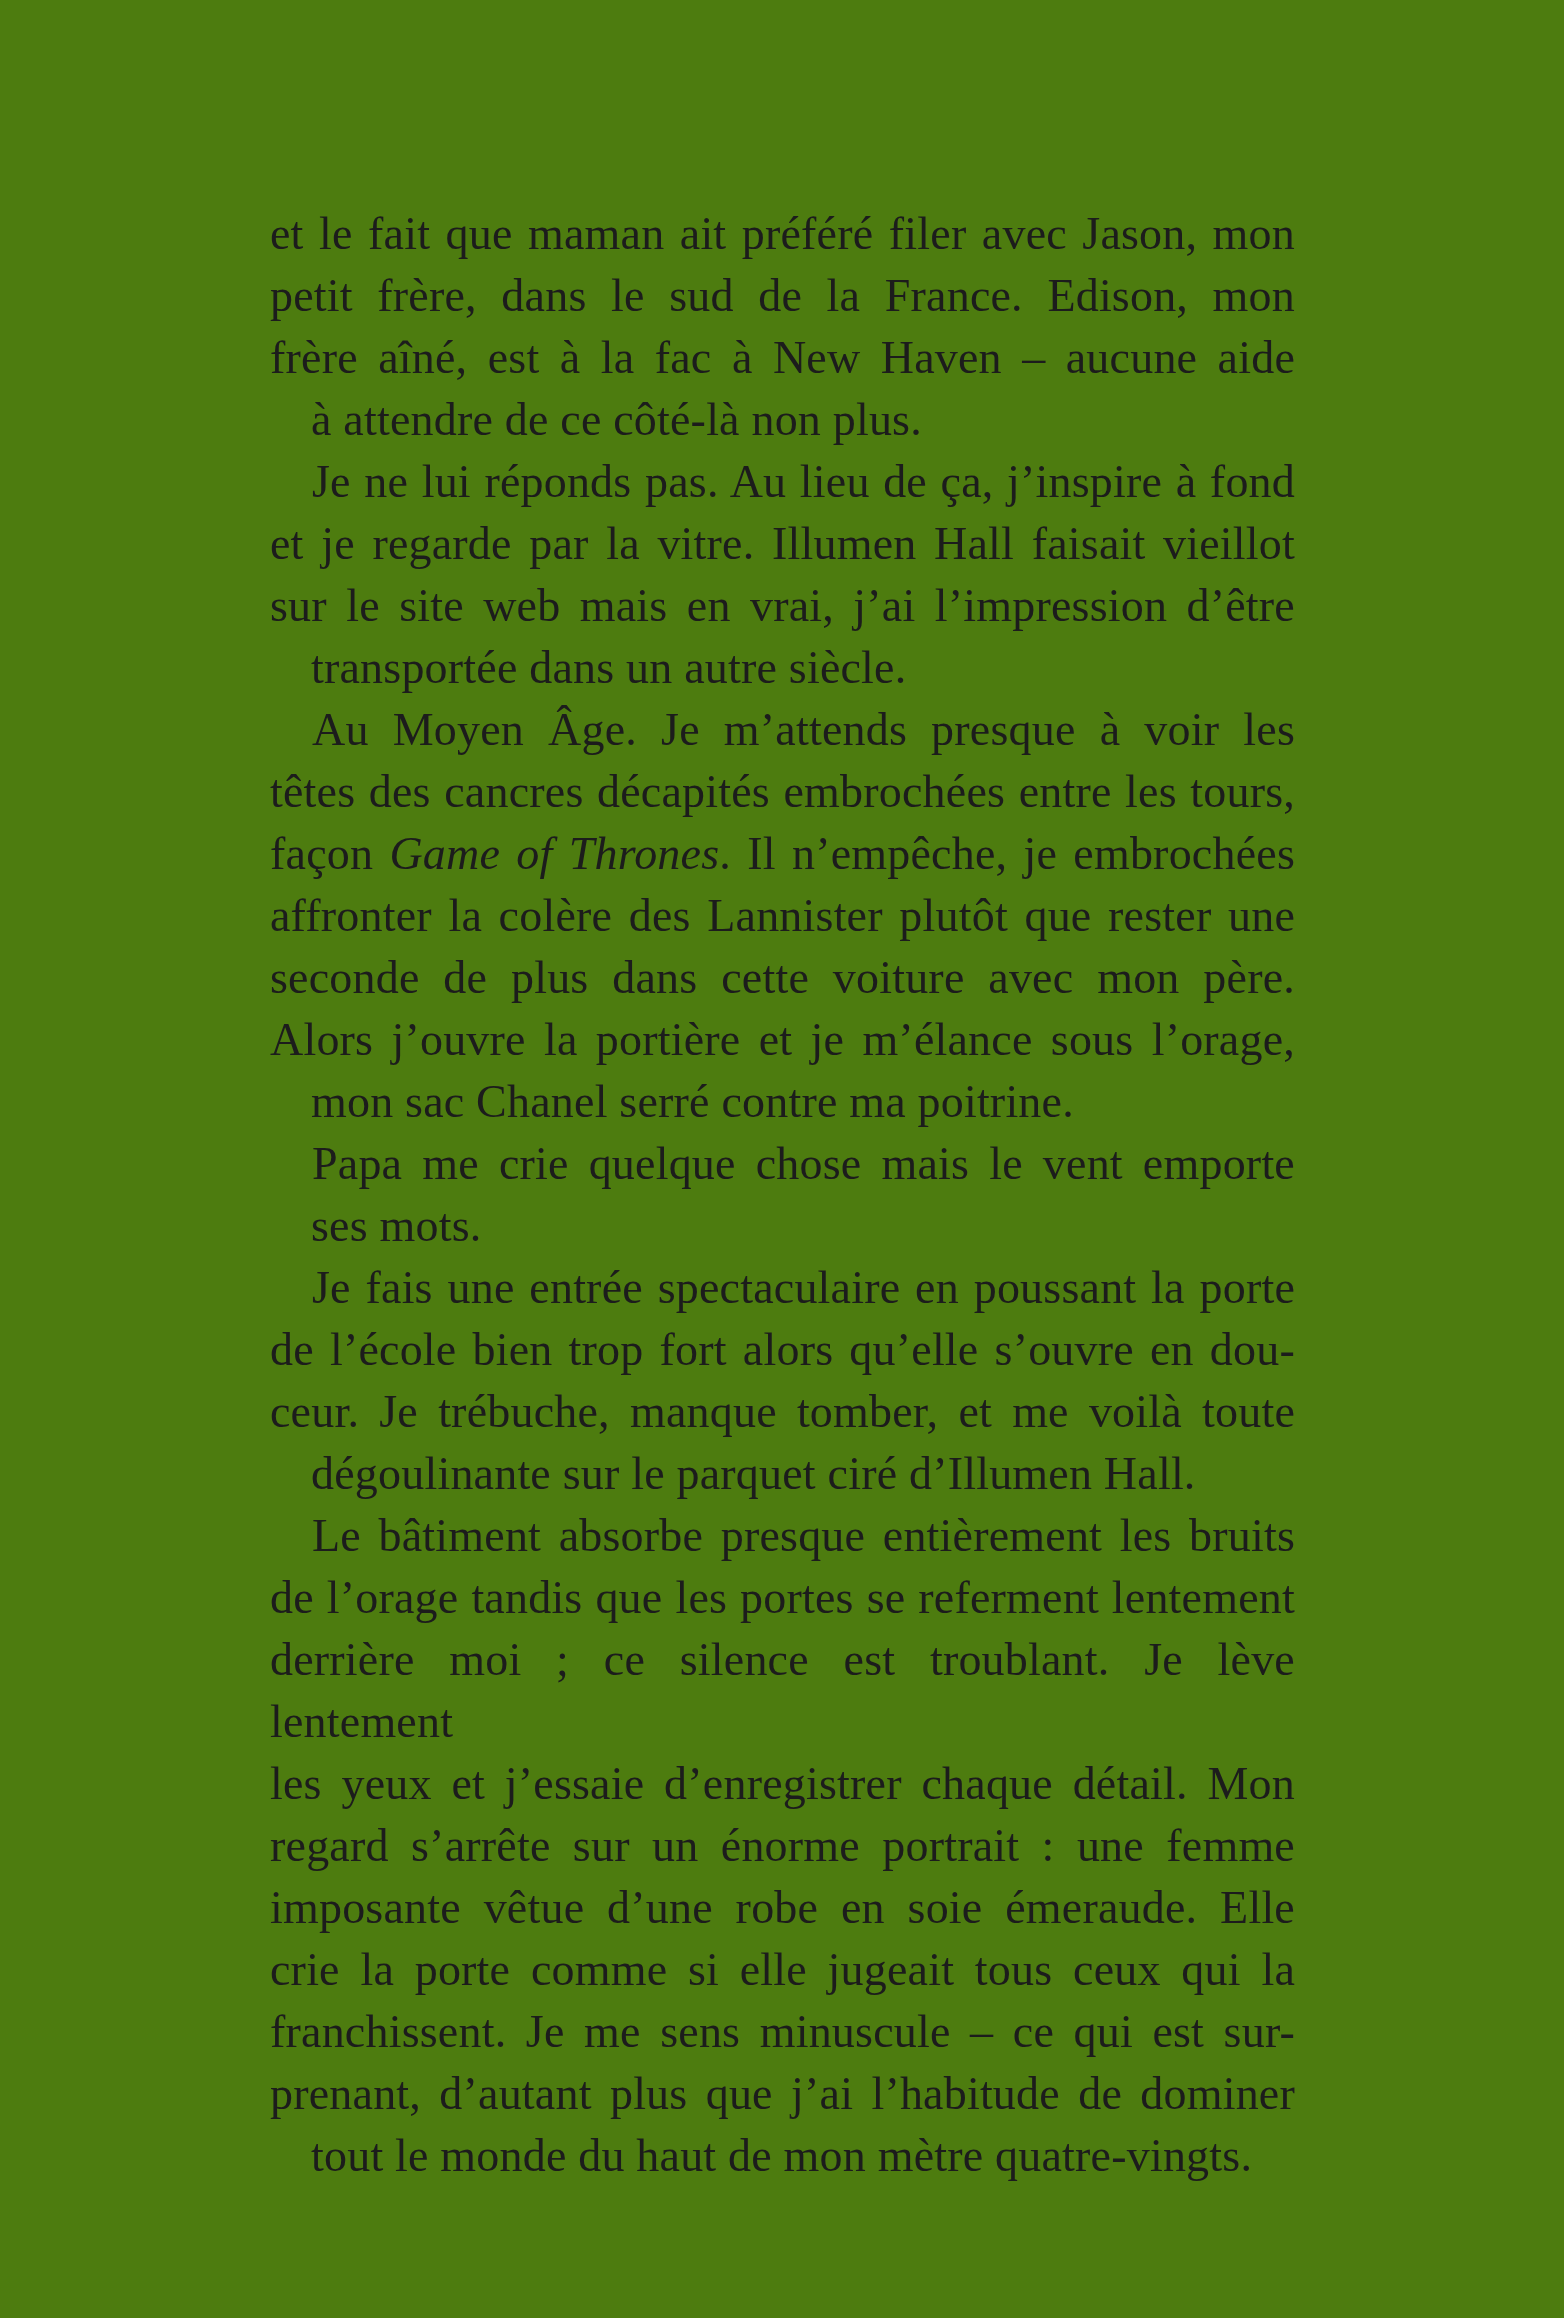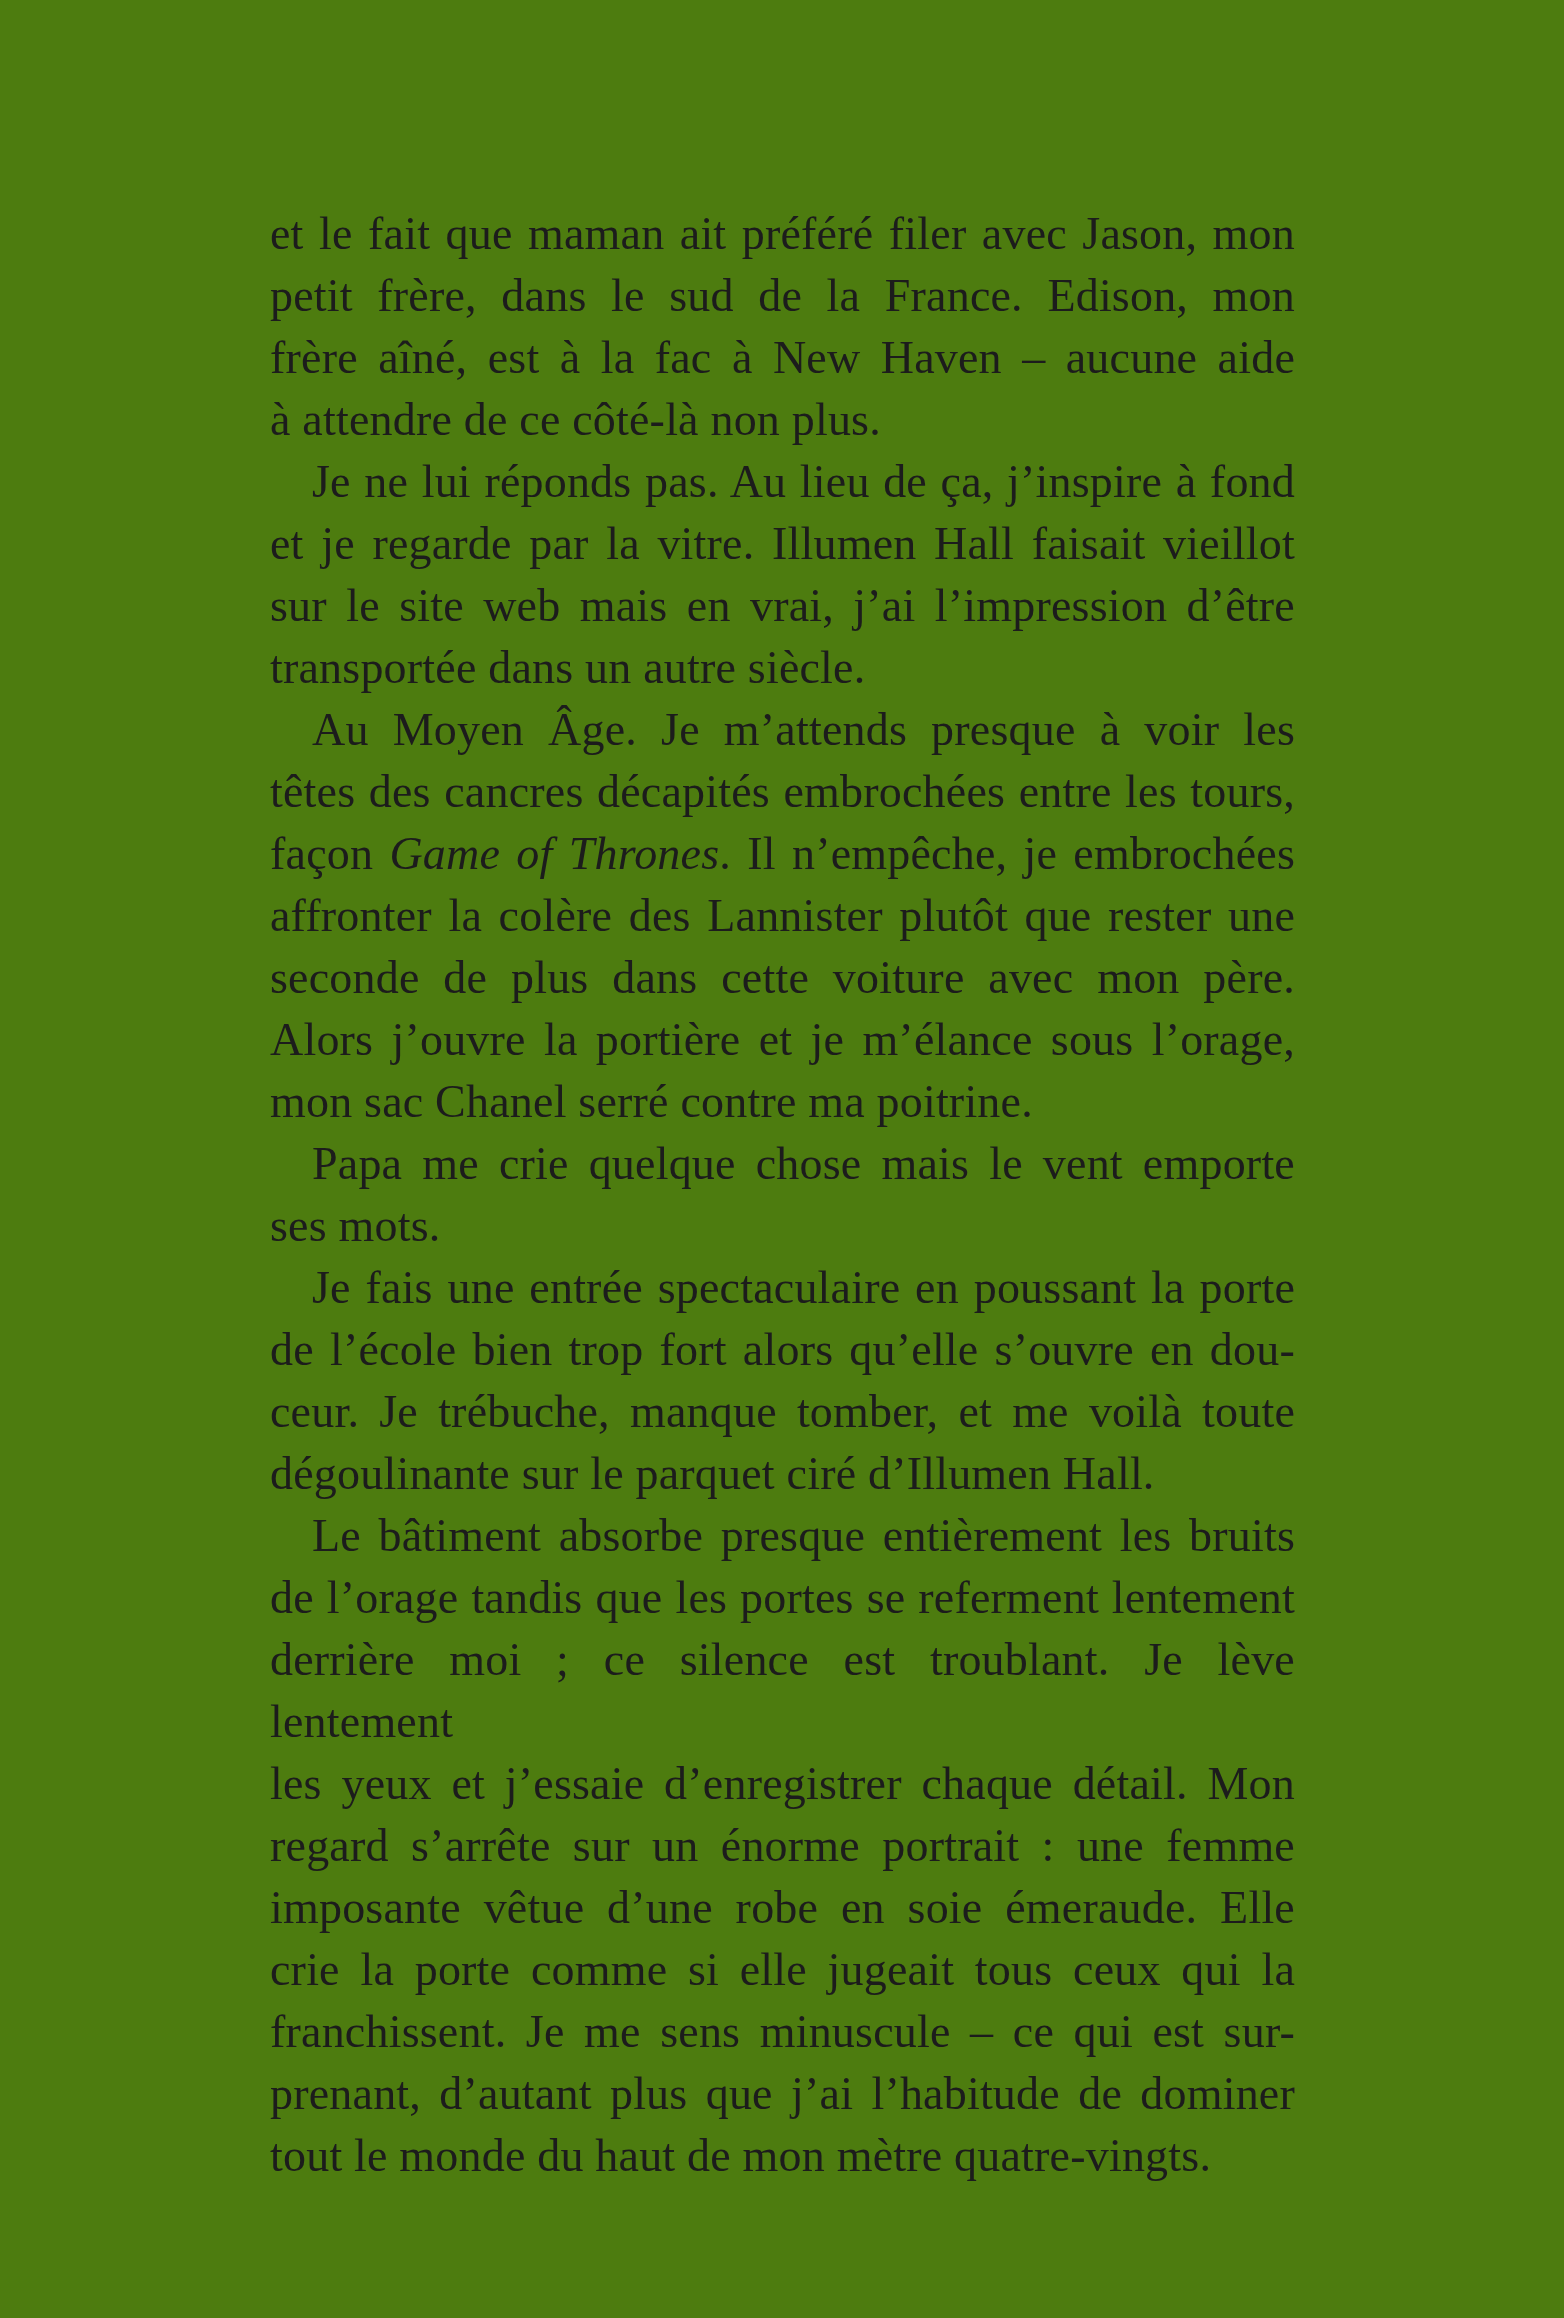--- a/index.html
+++ b/index.html
@@ -20,21 +20,21 @@
     font-size: 46px;
     line-height: 62px;
     color: #1c1c1c;
     letter-spacing: 0.2px;
   }
   .line {
     text-align: justify;
     text-align-last: justify;
     white-space: normal;
   }
-  .line.para-end { text-align-last: left; }
+  .line.para-end { text-align-last: left; margin-left: 41px; }
   .line.indent { text-indent: 42px; }
   .seg.italic { font-style: italic; }
   .folio {
     position: absolute;
     top: 2124px; left: 270px; width: 1025px;
     text-align: center;
     font-size: 44px;
     line-height: normal;
     color: #1c1c1c;
   }

